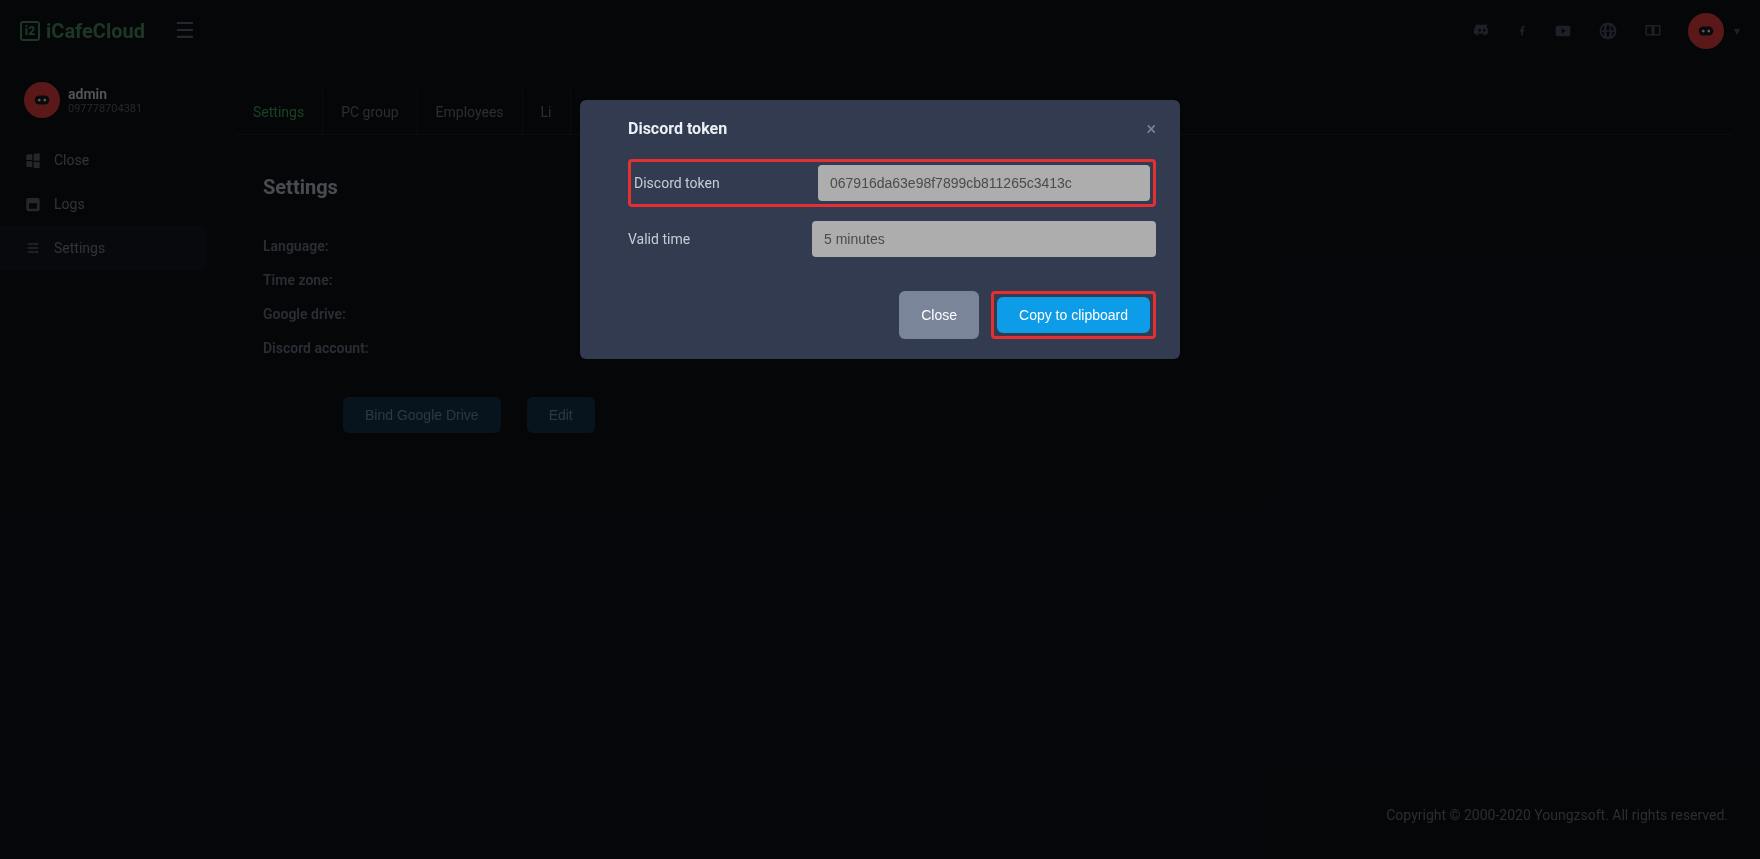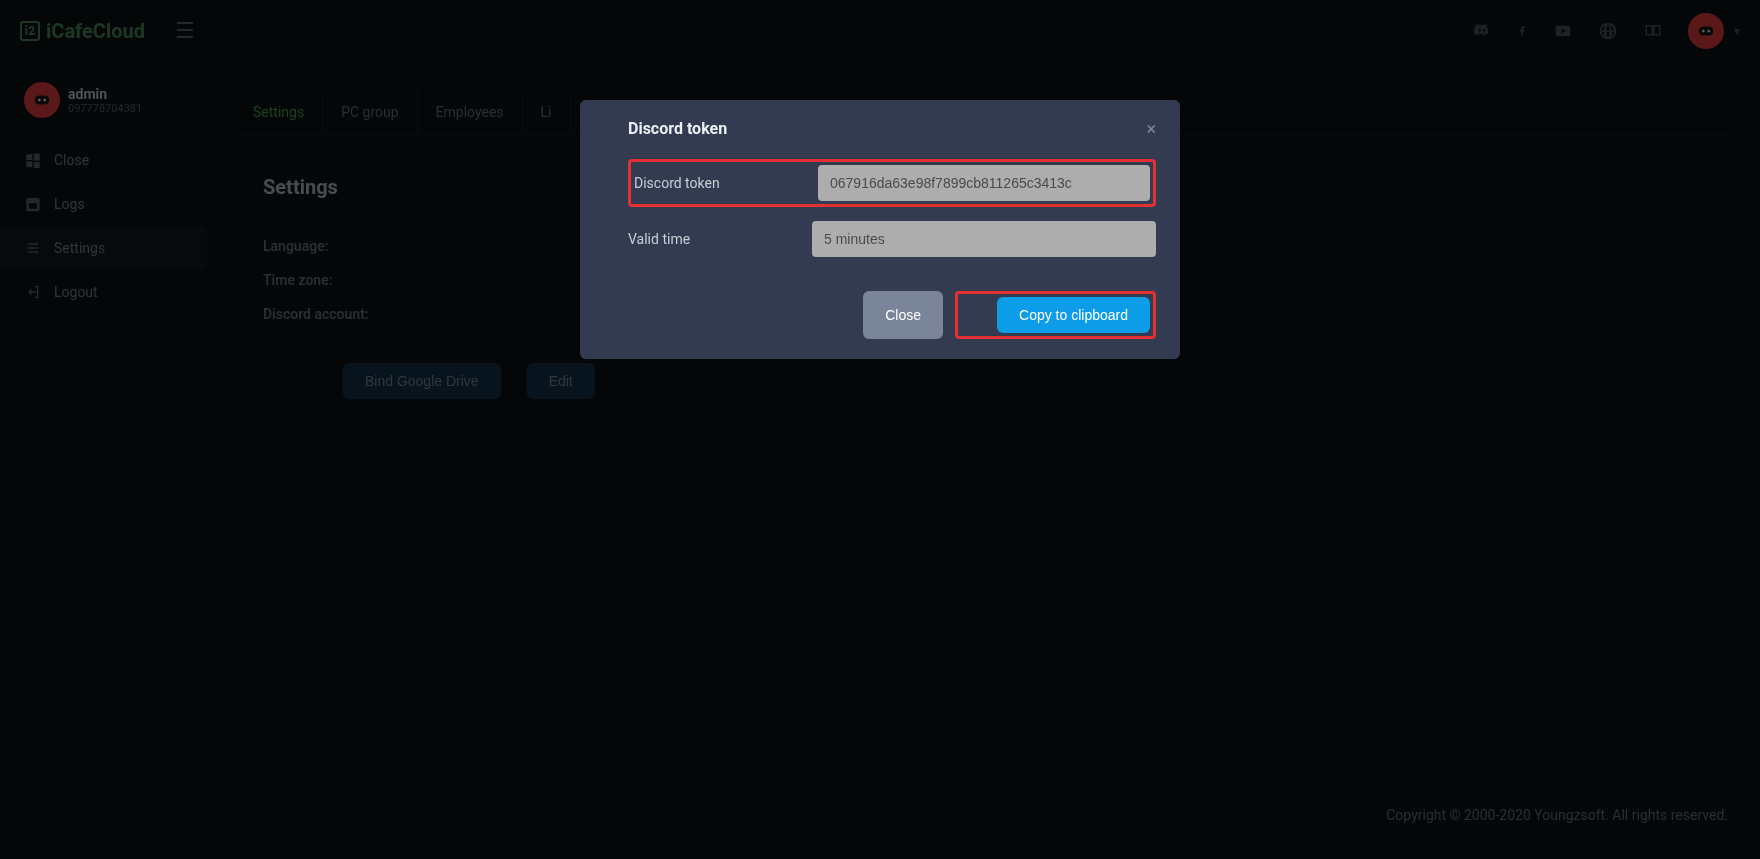--- a/index.html
+++ b/index.html
@@ -294,21 +294,20 @@
   cursor: pointer;
 }
 .btn-copy {
   background: #0d9ce8;
   color: #fff;
   padding: 10px 22px;
   border: none;
   border-radius: 6px;
   font-size: 14px;
   cursor: pointer;
-  margin-left: 36px;
 }
 .copy-wrap {
   border: 3px solid #e33030;
   border-radius: 4px;
   padding: 3px;
 }
 
 
 svg { display: block; }
 </style>
@@ -394,28 +393,20 @@
       <span class="nav-icon">
         <svg width="16" height="16" viewBox="0 0 24 24">
             <path fill="currentColor" d="M4 5h10v2H4zm14 0h2v2h-2zM4 11h4v2H4zm8 0h8v2h-8zM4 17h12v2H4zm16 0h0v2h0z"></path>
             <circle cx="16" cy="6" r="2" fill="currentColor"></circle>
             <circle cx="10" cy="12" r="2" fill="currentColor"></circle>
             <circle cx="18" cy="18" r="2" fill="currentColor"></circle>
           </svg>
       </span>
       <span>Settings</span>
     </div>
-    <div class="nav-item">
-      <span class="nav-icon">
-        <svg width="16" height="16" viewBox="0 0 24 24">
-            <path fill="none" stroke="currentColor" stroke-width="2" d="M14 4h5v16h-5m-4-4l-4-4 4-4m-4 4h11"></path>
-          </svg>
-      </span>
-      <span>Logout</span>
-    </div>
   </div>
 
   <div class="main">
     <div class="tabs">
       <div class="tab active">Settings</div>
       <div class="tab">PC group</div>
       <div class="tab">Employees</div>
       <div class="tab">Li</div>
     </div>
 
@@ -424,20 +415,24 @@
 
       <div class="field-row">
         <div class="field-label">Language:</div>
         <div class="field-value"></div>
       </div>
       <div class="field-row">
         <div class="field-label">Time zone:</div>
         <div class="field-value"></div>
       </div>
       <div class="field-row">
+        <div class="field-label">Google drive:</div>
+        <div class="field-value">Unbound</div>
+      </div>
+      <div class="field-row">
         <div class="field-label">Discord account:</div>
         <div class="field-value">Not join</div>
       </div>
 
       <div class="btn-row">
         <button class="btn btn-dim">Bind Google Drive</button>
         <button class="btn btn-dim">Edit</button>
       </div>
     </div>
 

